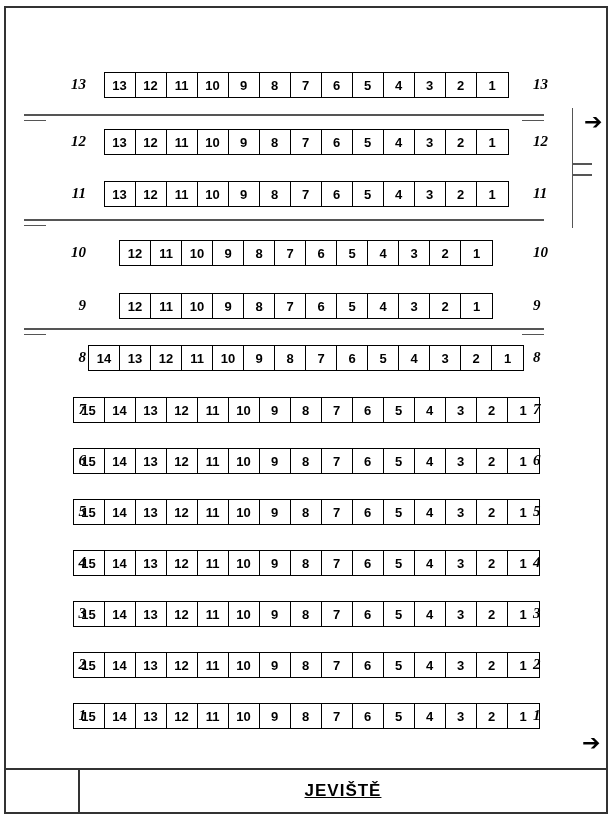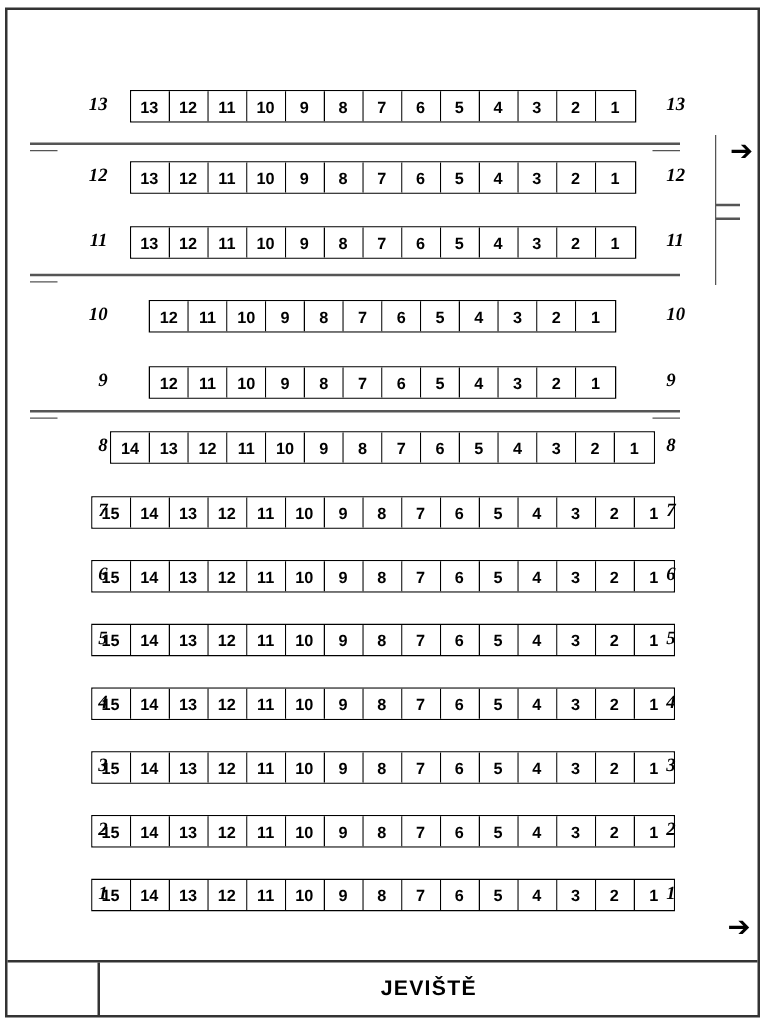--- a/index.html
+++ b/index.html
@@ -113,20 +113,21 @@
   
   .stage-band {
     position: absolute;
     left: 0;
     right: 0;
     bottom: 0;
     height: 44px;
     border-top: 2px solid #333333;
     display: flex;
     box-sizing: border-box;
+    text-decoration: underline;
   }
   .stage-corner {
     width: 74px;
     border-right: 2px solid #333333;
     box-sizing: border-box;
   }
   .stage-main {
     flex: 1;
     display: flex;
     align-items: center;

